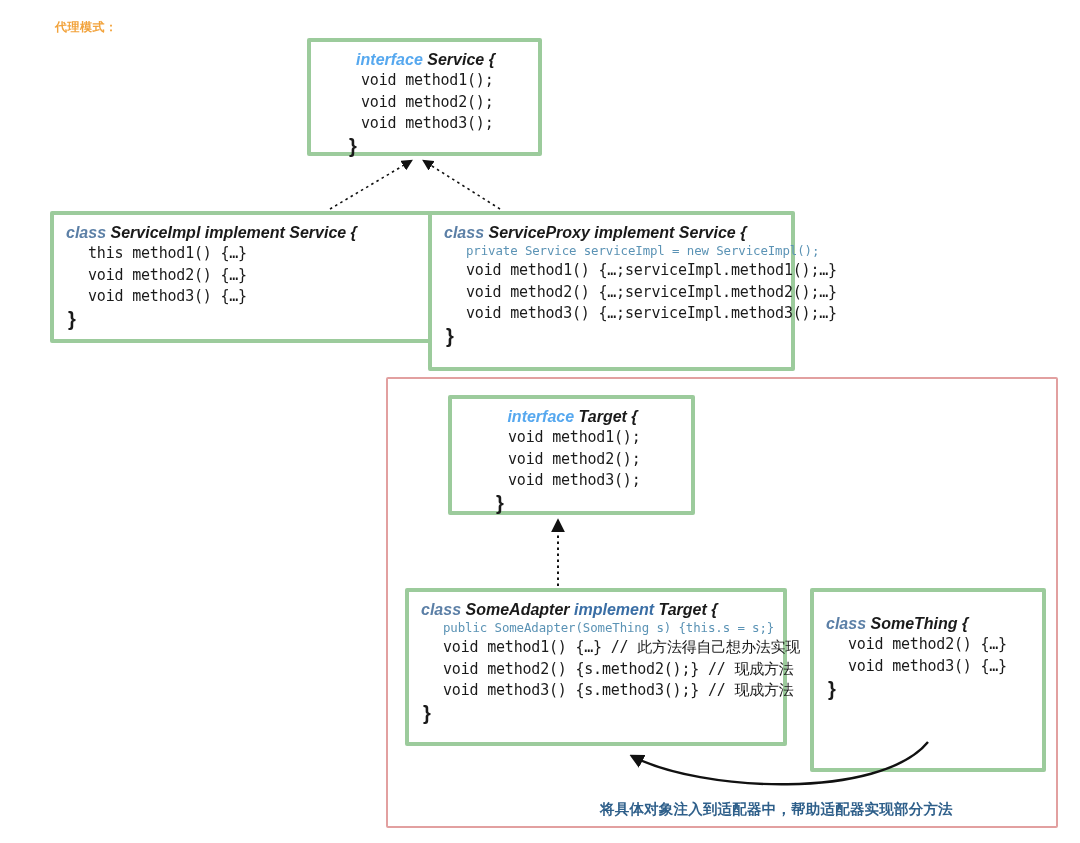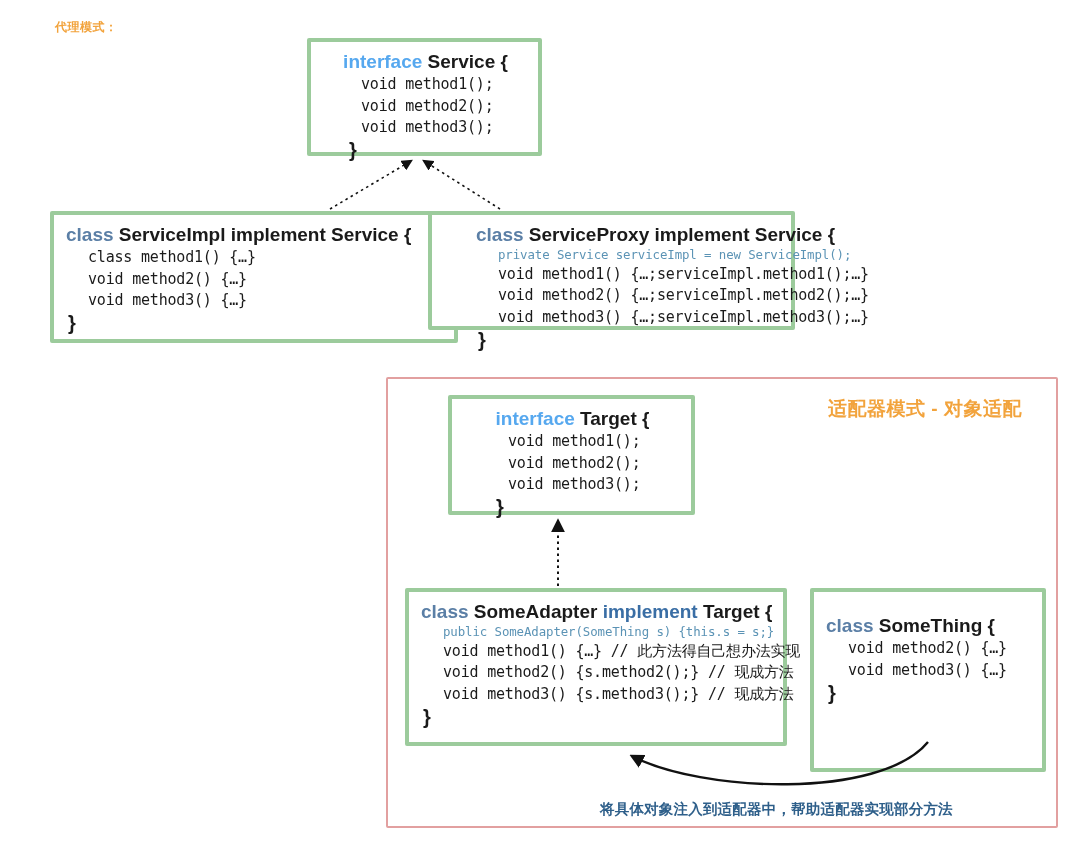--- a/index.html
+++ b/index.html
@@ -38,24 +38,25 @@
     border-radius: 2px;
   }
   .code-inner {
     padding: 8px 10px 8px 12px;
   }
 
   
   .hdr {
     font-family: "Liberation Sans", sans-serif;
     font-weight: bold;
-    font-size: 19px;
+    font-size: 16px;
     color: #1a1a1a;
     white-space: nowrap;
     line-height: 1.28;
+    font-style: italic;
   }
   .kw-interface { color: #56a8ef; }
   .kw-class     { color: #5b7fa6; }
   .kw-implement { color: #3a6ea5; }
   .hdr.center { text-align: center; }
 
   
   .mono {
     font-family: "DejaVu Sans Mono", "Liberation Mono", monospace;
     font-size: 15px;
@@ -77,21 +78,21 @@
     font-family: "Liberation Sans", sans-serif;
     font-weight: bold;
     font-size: 20px;
     color: #1a1a1a;
     line-height: 1.25;
   }
 
   
   #box-service    { left: 307px;  top: 38px;  width: 235px; height: 118px; }
   #box-serviceimpl{ left: 50px;   top: 211px; width: 408px; height: 132px; }
-  #box-proxy      { left: 428px;  top: 211px; width: 367px; height: 119px; padding-left: 32px; }
+  #box-proxy      { left: 428px;  top: 211px; width: 367px; height: 160px; }
   #box-target     { left: 448px;  top: 395px; width: 247px; height: 120px; }
   #box-adapter    { left: 405px;  top: 588px; width: 382px; height: 158px; }
   #box-something  { left: 810px;  top: 588px; width: 236px; height: 184px; }
 
   
   #adapter-region {
     position: absolute;
     left: 386px;
     top: 377px;
     width: 672px;
@@ -125,42 +126,41 @@
 </style>
 </head>
 <body>
 
 <div id="canvas">
 
   <div id="proxy-title" class="section-title">代理模式：</div>
 
   <div id="adapter-region"></div>
 
-  <div id="adapter-title" class="section-title">适配器模式 - 对象适配</div>
 
   <div id="box-service" class="code-box">
     <div class="code-inner">
       <div class="hdr center">
         <span class="kw-interface">interface</span>
         <span>Service {</span>
       </div>
       <div class="mono indent-c">void method1();</div>
       <div class="mono indent-c">void method2();</div>
       <div class="mono indent-c">void method3();</div>
       <div class="brace indent-c" style="padding-left:26px">}</div>
     </div>
   </div>
 
   <div id="box-serviceimpl" class="code-box">
     <div class="code-inner">
       <div class="hdr">
         <span class="kw-class">class</span>
         <span>ServiceImpl implement Service {</span>
       </div>
-      <div class="mono indent1">class method1() {…}</div>
+      <div class="mono indent1">this method1() {…}</div>
       <div class="mono indent1">void method2() {…}</div>
       <div class="mono indent1">void method3() {…}</div>
       <div class="brace indent-close">}</div>
     </div>
   </div>
 
   <div id="box-proxy" class="code-box">
     <div class="code-inner">
       <div class="hdr">
         <span class="kw-class">class</span>

